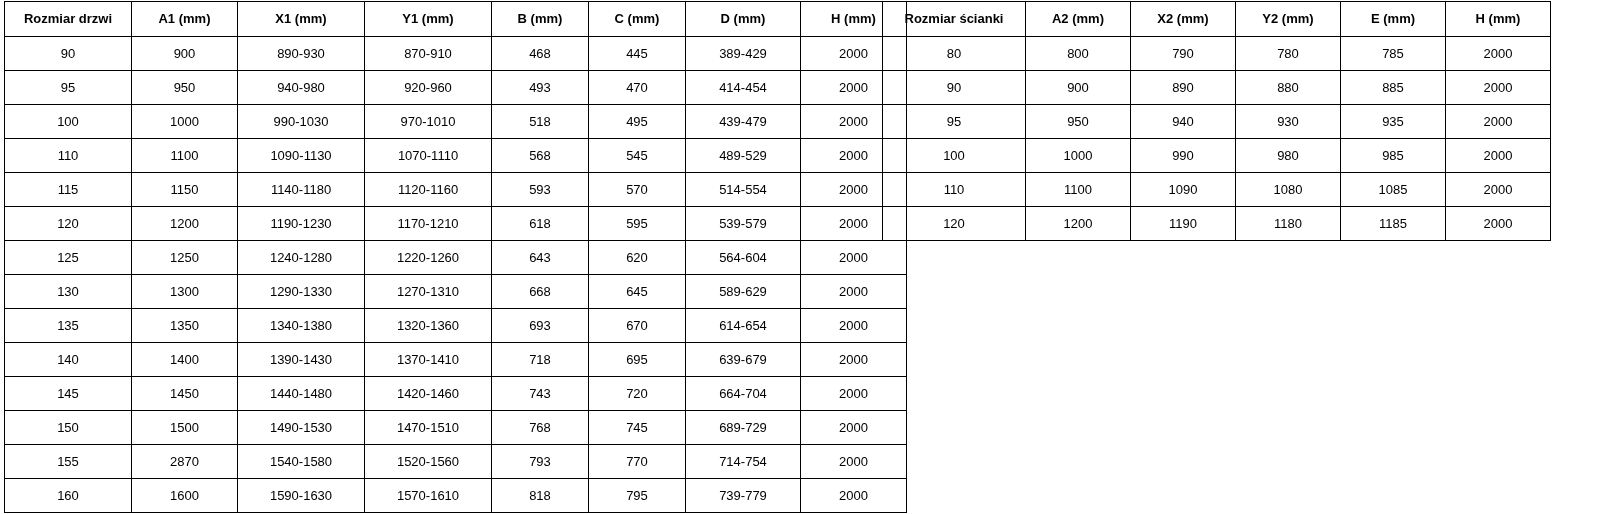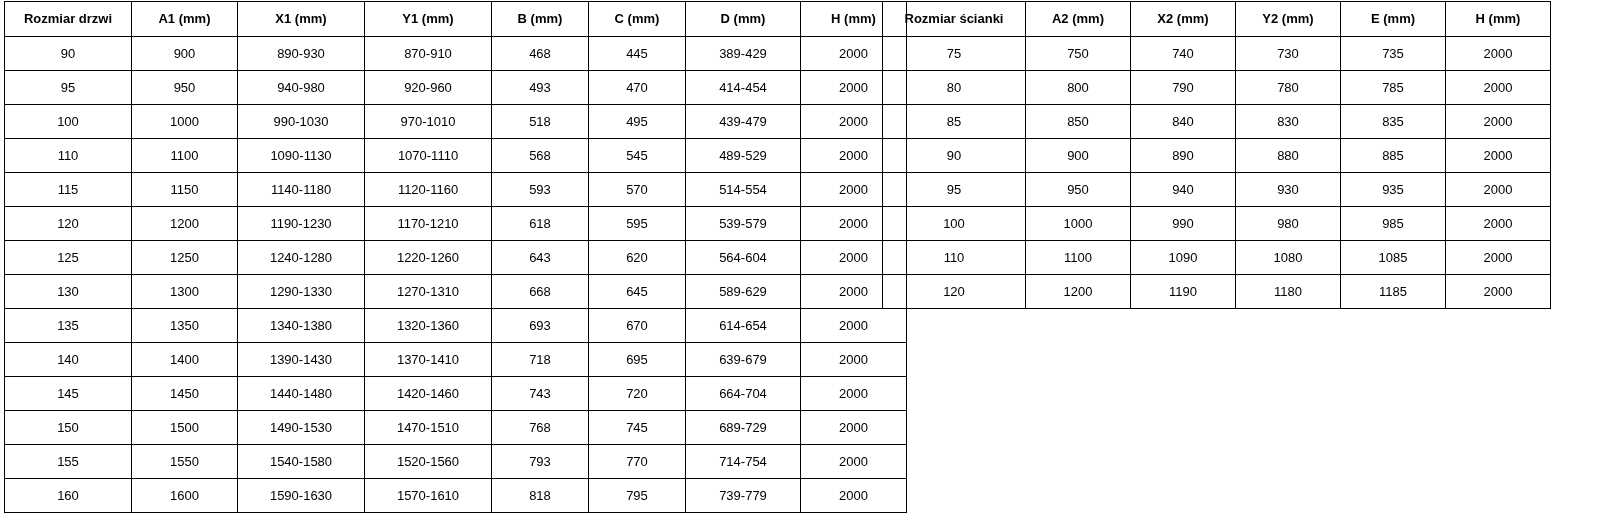--- a/index.html
+++ b/index.html
@@ -210,21 +210,21 @@
             <td>1500</td>
             <td>1490-1530</td>
             <td>1470-1510</td>
             <td>768</td>
             <td>745</td>
             <td>689-729</td>
             <td>2000</td>
           </tr>
           <tr>
             <td>155</td>
-            <td>1550</td>
+            <td>2870</td>
             <td>1540-1580</td>
             <td>1520-1560</td>
             <td>793</td>
             <td>770</td>
             <td>714-754</td>
             <td>2000</td>
           </tr>
           <tr>
             <td>160</td>
             <td>1600</td>
@@ -254,44 +254,28 @@
           <th>Rozmiar ścianki</th>
           <th>A2 (mm)</th>
           <th>X2 (mm)</th>
           <th>Y2 (mm)</th>
           <th>E (mm)</th>
           <th>H (mm)</th>
         </tr>
       </thead>
       <tbody>
           <tr>
-            <td>75</td>
-            <td>750</td>
-            <td>740</td>
-            <td>730</td>
-            <td>735</td>
-            <td>2000</td>
-          </tr>
-          <tr>
             <td>80</td>
             <td>800</td>
             <td>790</td>
             <td>780</td>
             <td>785</td>
             <td>2000</td>
           </tr>
           <tr>
-            <td>85</td>
-            <td>850</td>
-            <td>840</td>
-            <td>830</td>
-            <td>835</td>
-            <td>2000</td>
-          </tr>
-          <tr>
             <td>90</td>
             <td>900</td>
             <td>890</td>
             <td>880</td>
             <td>885</td>
             <td>2000</td>
           </tr>
           <tr>
             <td>95</td>
             <td>950</td>

